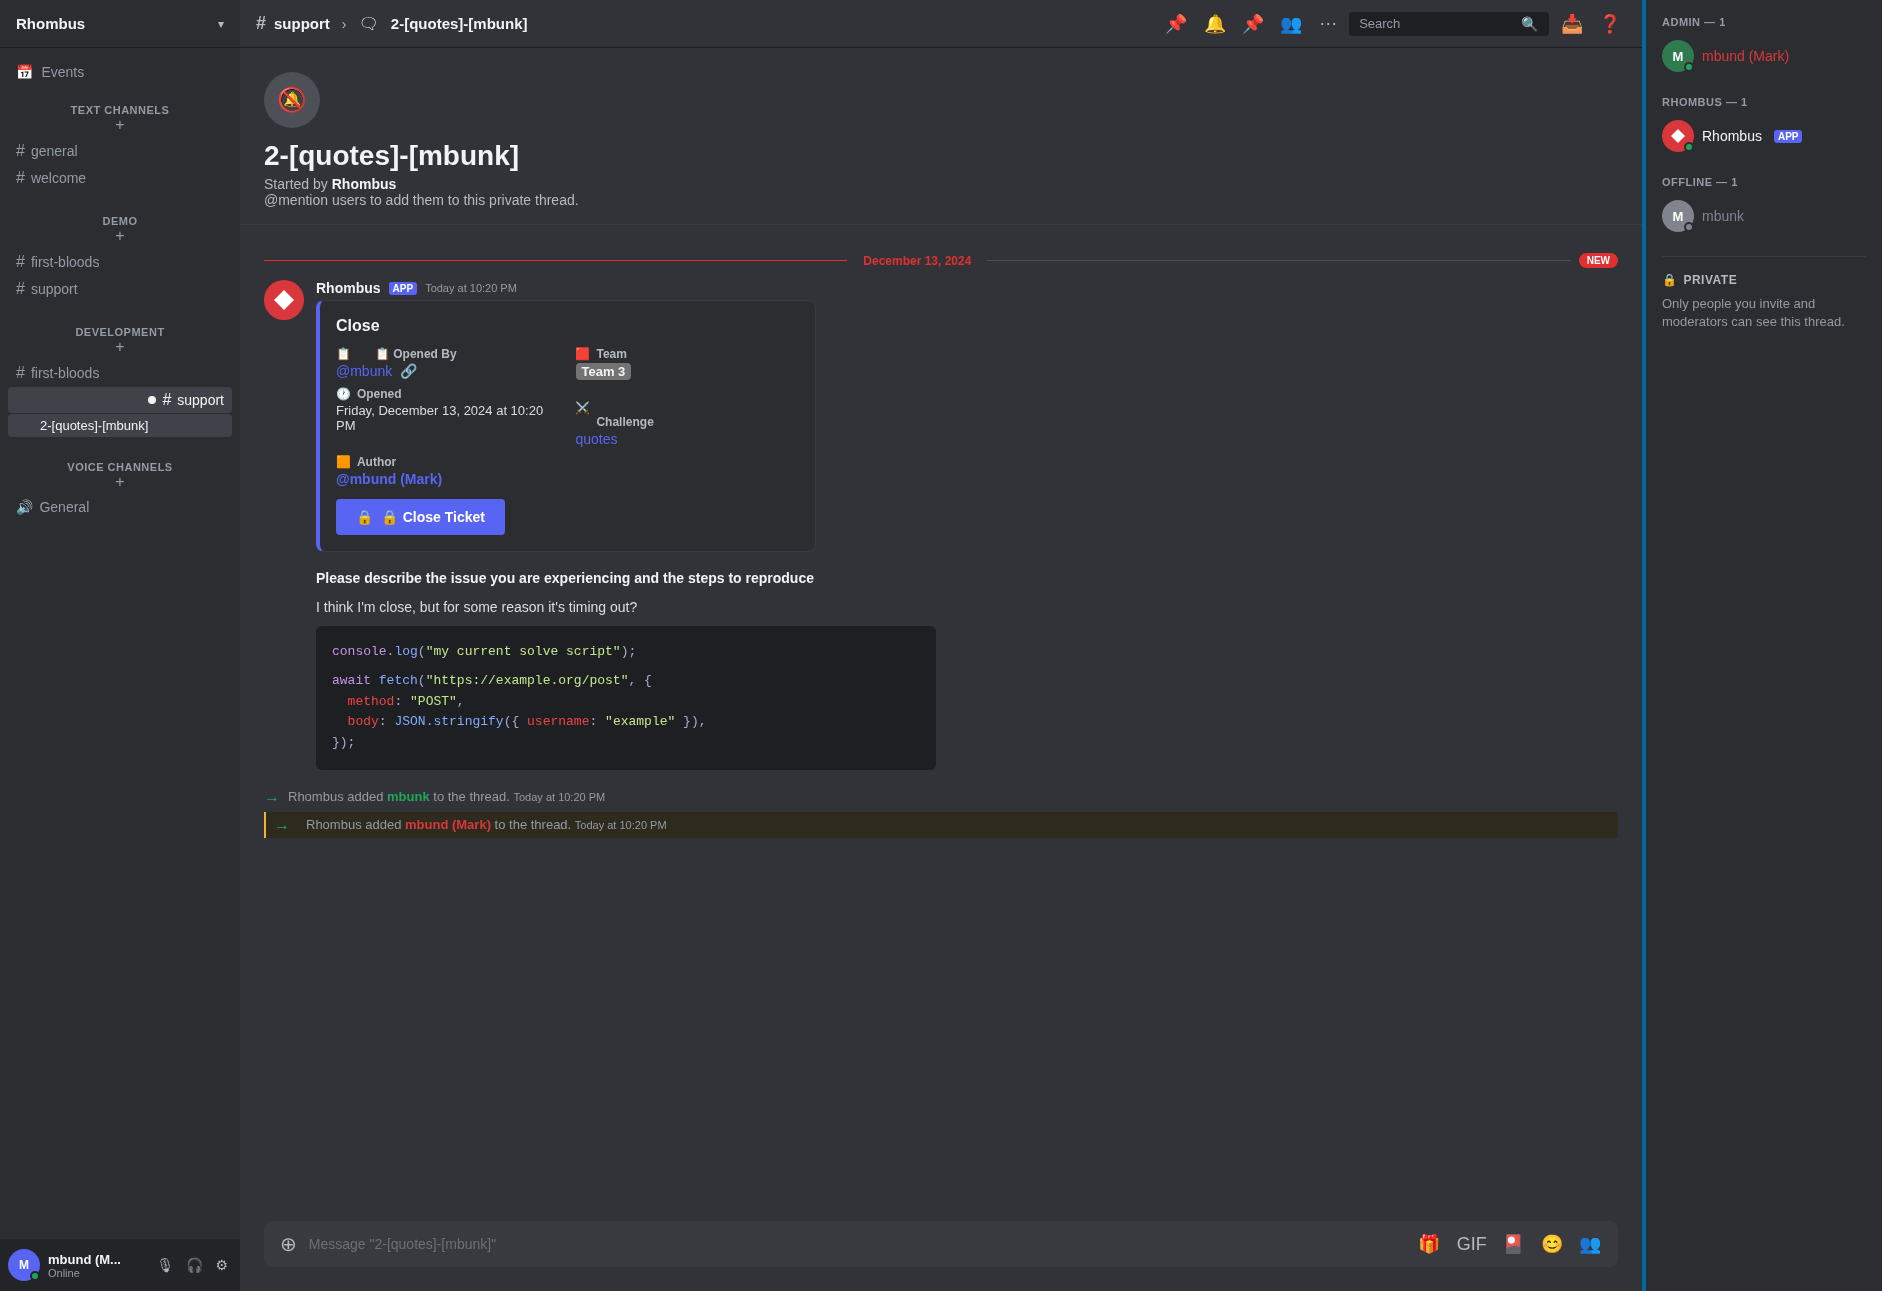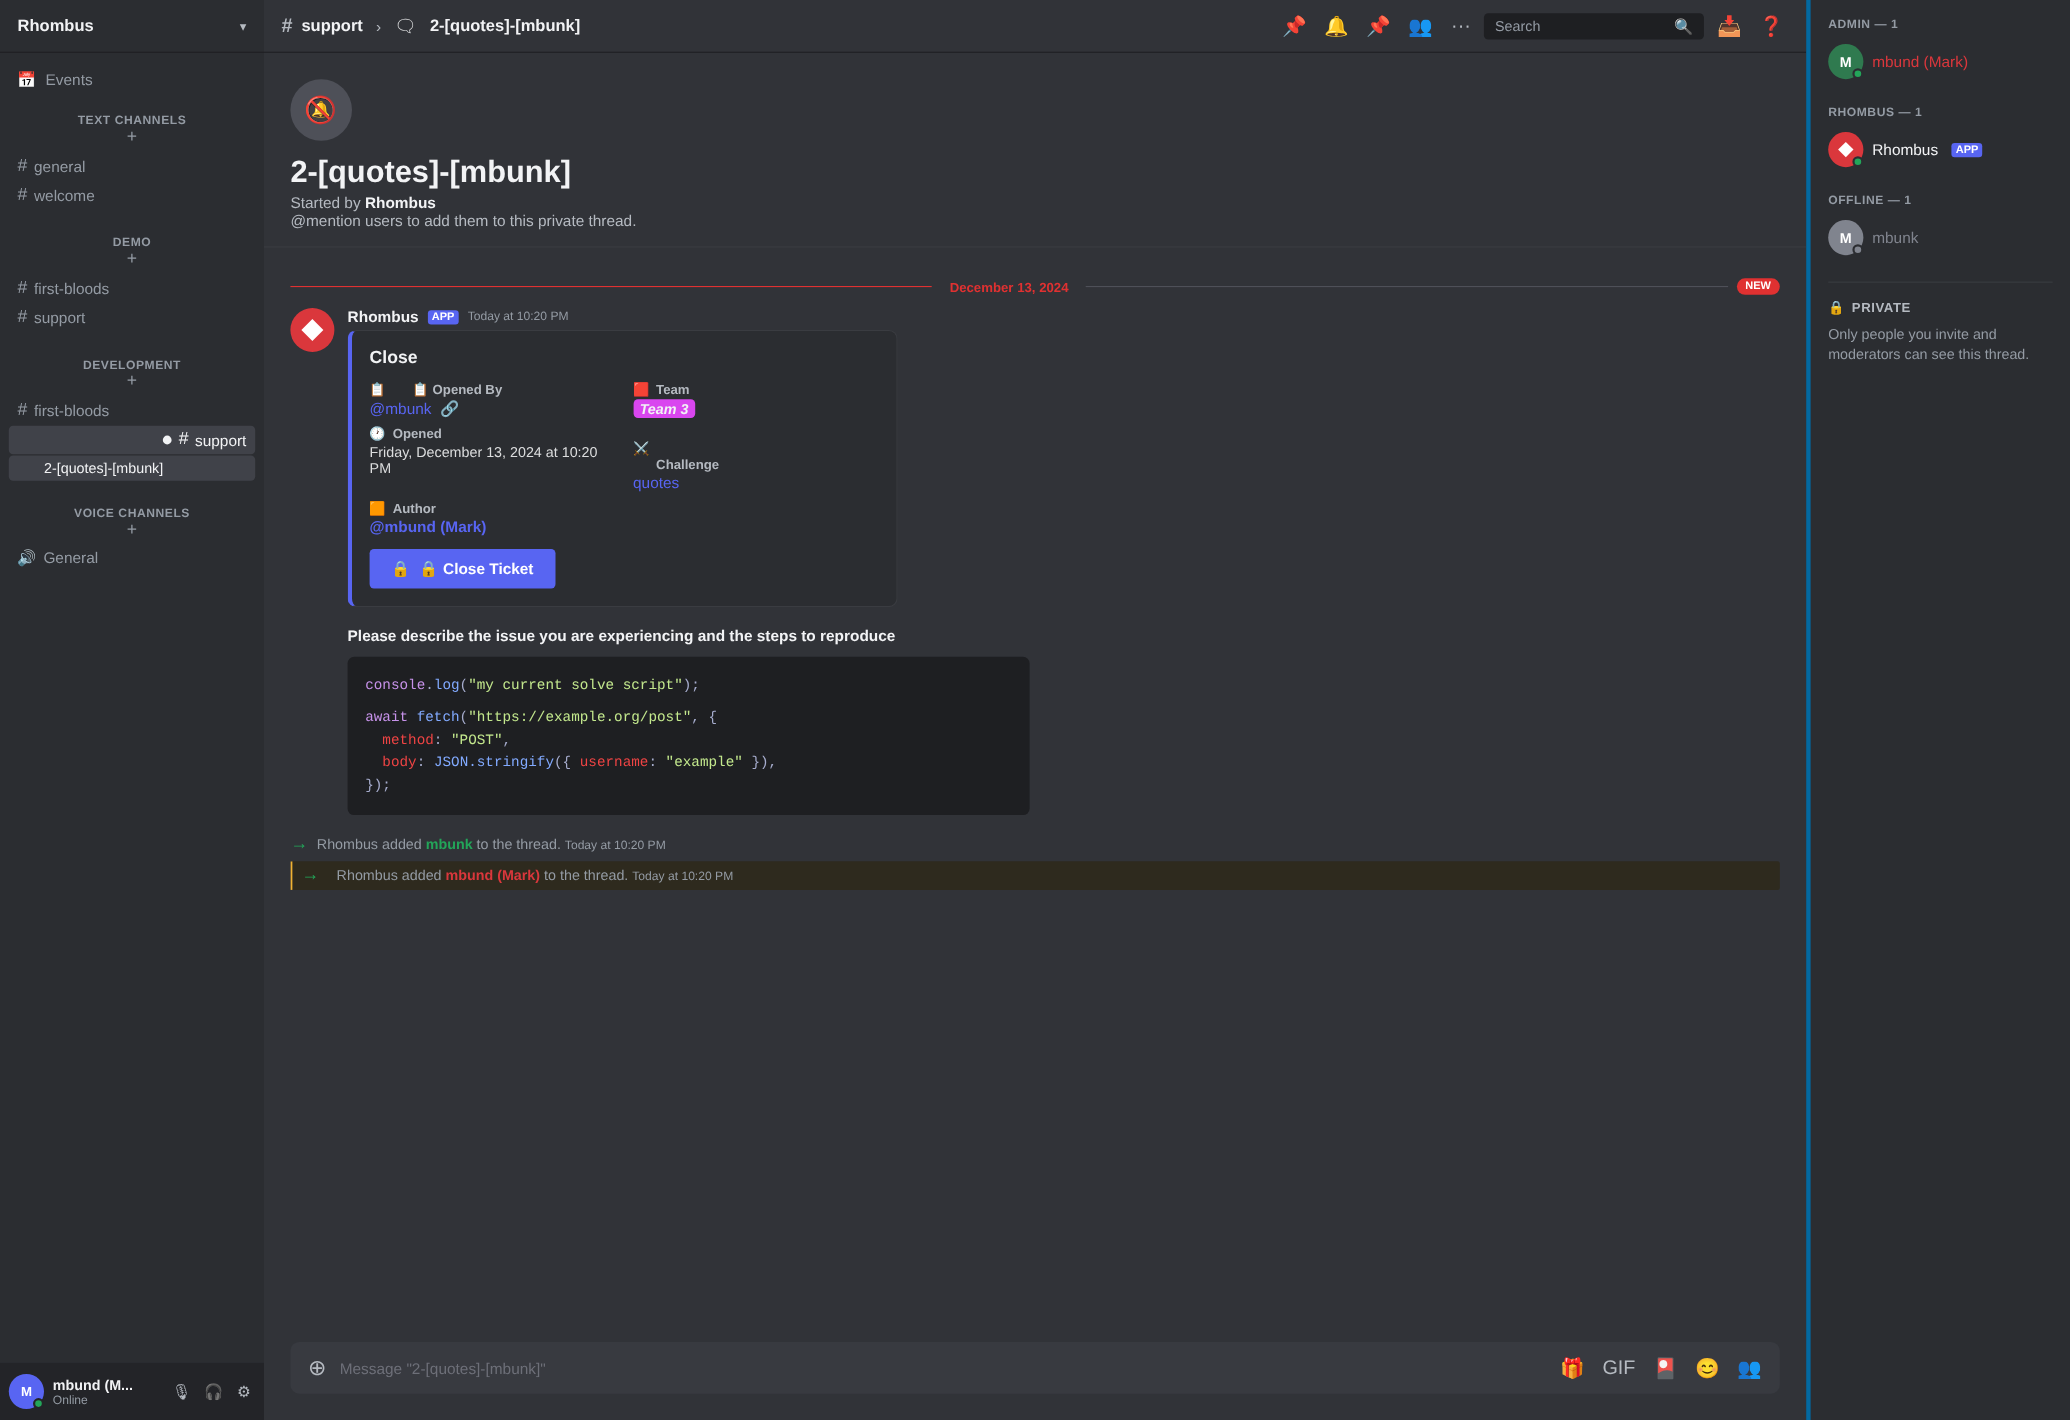--- a/index.html
+++ b/index.html
@@ -304,21 +304,21 @@
                   <span>@mbunk</span>
                   <span style="margin-left:4px;">🔗</span>
                 </div>
               </div>
               <div>
                 <div class="ticket-field-label">
                   <span>🟥</span>
                   <span style="margin-left:2px;">Team</span>
                 </div>
                 <div>
-                  <span style="background:#d946ef;color:#f2f3f5;padding:1px 6px;border-radius:4px;font-size:13px;font-weight:600;font-style:italic;">Team 3</span>
+                  <span style="background:#737373;color:#f2f3f5;padding:1px 6px;border-radius:4px;font-size:13px;font-weight:600;">Team 3</span>
                 </div>
               </div>
               <div>
                 <div class="ticket-field-label">
                   <span>🕐</span>
                   <span style="margin-left:2px;">Opened</span>
                 </div>
                 <div class="ticket-field-value timestamp">Friday, December 13, 2024 at 10:20 PM</div>
               </div>
               <div>
@@ -339,20 +339,21 @@
             <button class="close-ticket-btn">
               <span>🔒</span>
               <span style="margin-left:2px;">🔒 Close Ticket</span>
             </button>
           </div>
 
           <div style="margin-top:16px;">
             <div class="message-text">
               <strong>Please describe the issue you are experiencing and the steps to reproduce</strong>
             </div>
+            <div class="message-text">I think I'm close, but for some reason it's timing out?</div>
 
             <div class="code-block">
               <div><span class="code-keyword">console</span><span class="code-plain">.</span><span class="code-method">log</span><span class="code-plain">(</span><span class="code-string">"my current solve script"</span><span class="code-plain">);</span></div>
               <div style="height:8px;"></div>
               <div><span class="code-keyword">await </span><span class="code-function">fetch</span><span class="code-plain">(</span><span class="code-string">"https://example.org/post"</span><span class="code-plain">, {</span></div>
               <div><span class="code-plain">&nbsp;&nbsp;</span><span class="code-property">method</span><span class="code-plain">: </span><span class="code-string">"POST"</span><span class="code-plain">,</span></div>
               <div><span class="code-plain">&nbsp;&nbsp;</span><span class="code-property">body</span><span class="code-plain">: </span><span class="code-function">JSON.stringify</span><span class="code-plain">({ </span><span class="code-property">username</span><span class="code-plain">: </span><span class="code-string">"example"</span><span class="code-plain"> }),</span></div>
               <div><span class="code-plain">});</span></div>
             </div>
           </div>

